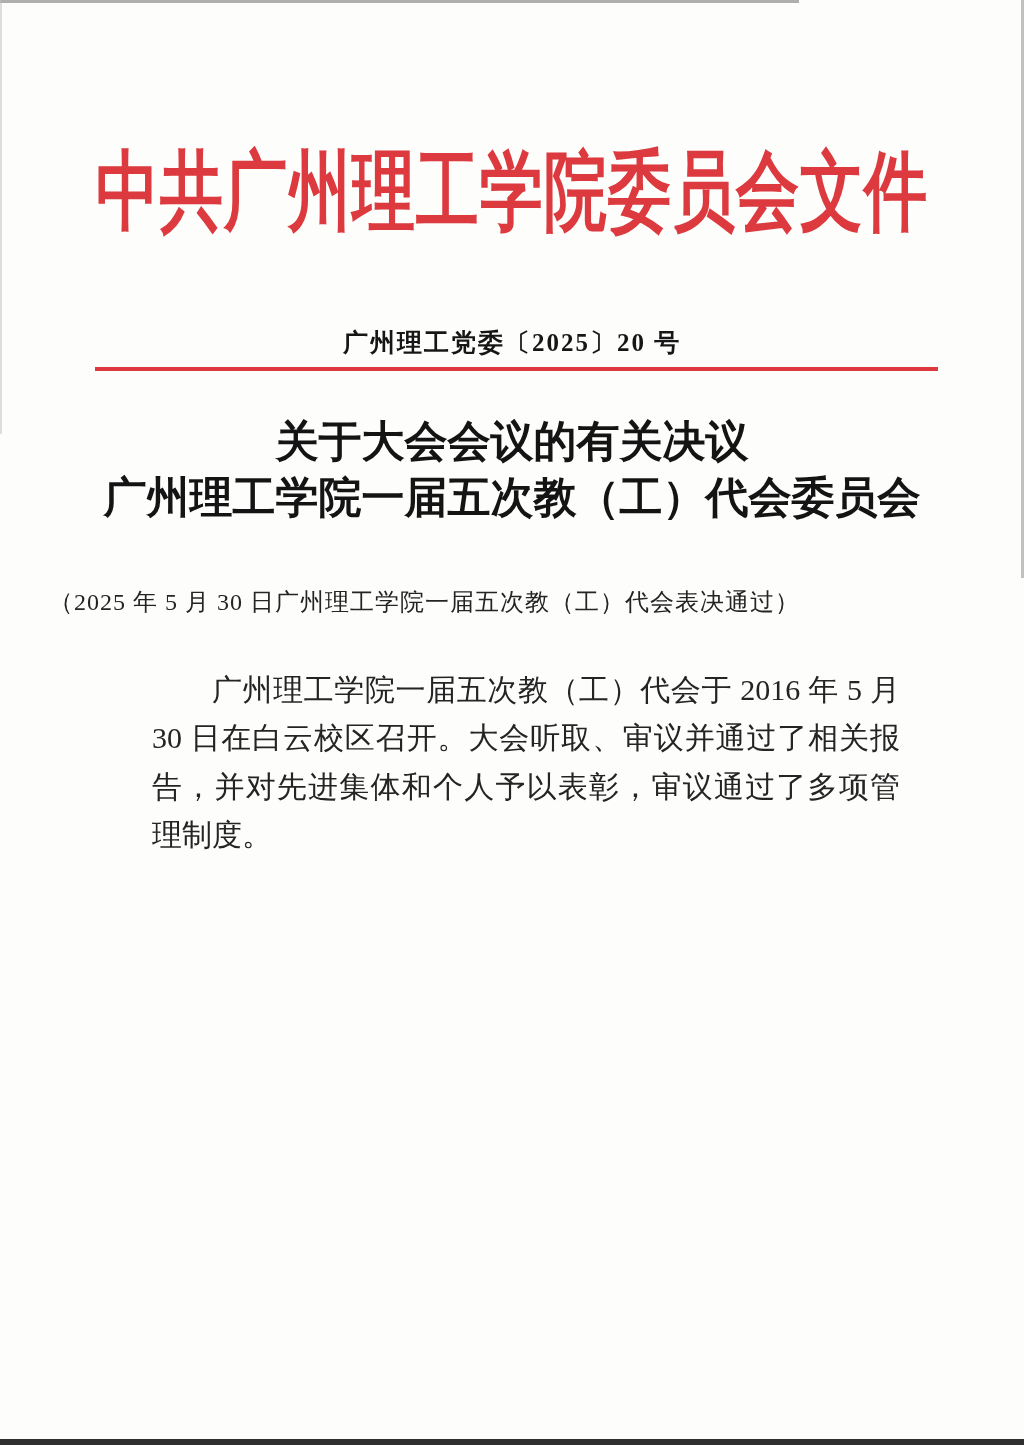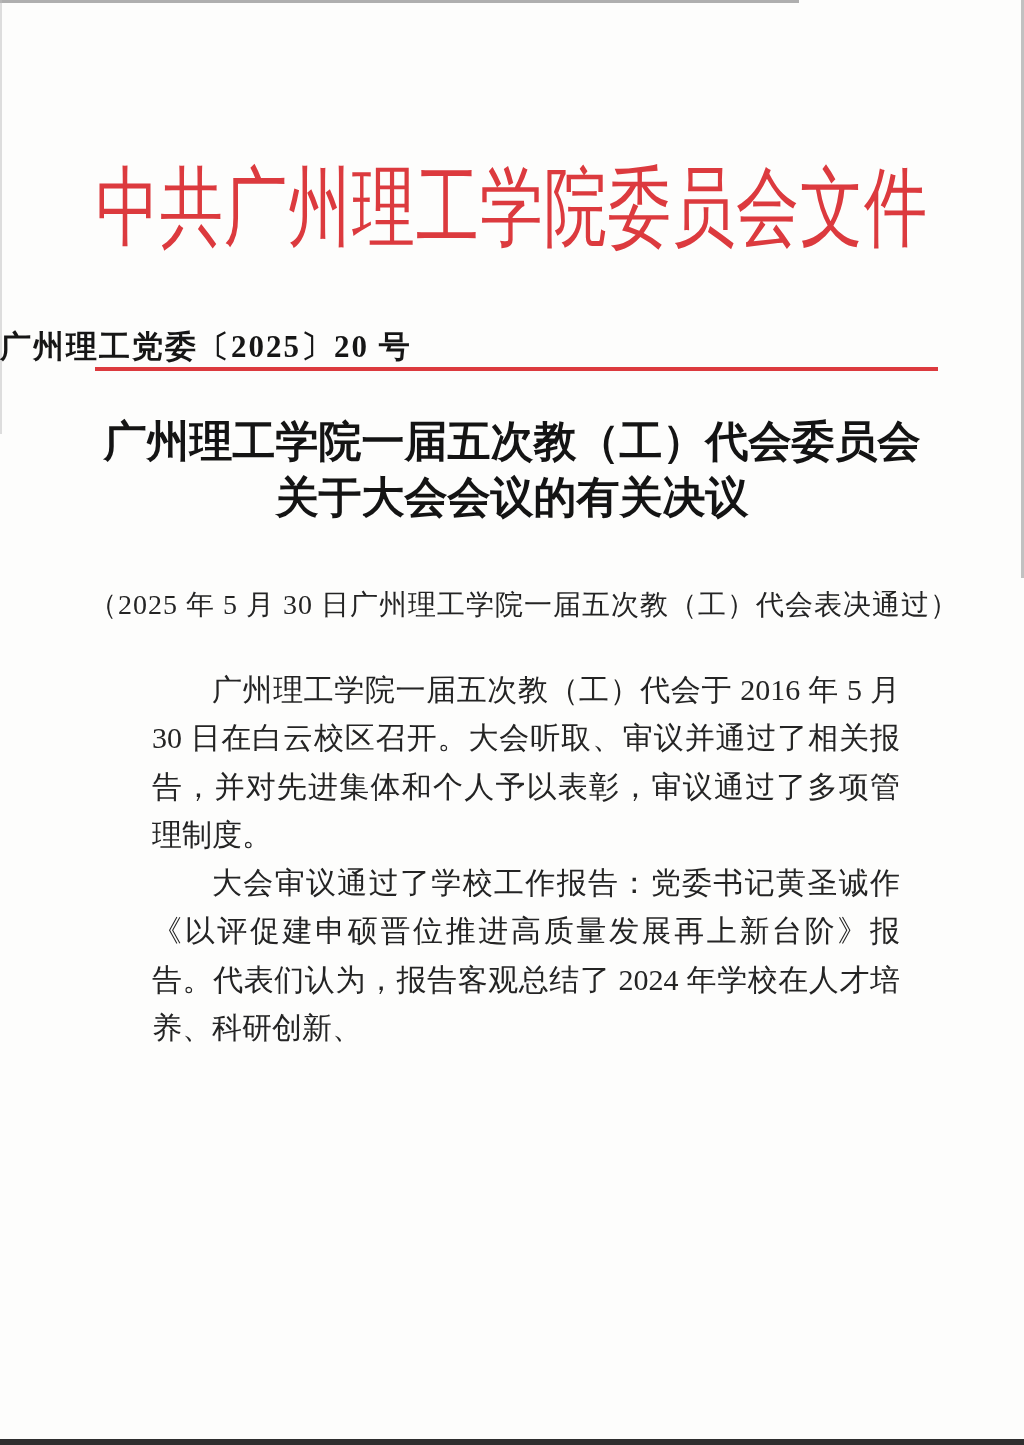--- a/index.html
+++ b/index.html
@@ -17,43 +17,44 @@
   }
 
   
   .edge-top    { position: absolute; top: 0; left: 0; width: 78%; height: 3px; background: #6f6f6f; opacity: .55; }
   .edge-bottom { position: absolute; bottom: 0; left: 0; width: 100%; height: 6px; background: #2f2f2f; }
   .edge-right  { position: absolute; top: 0; right: 0; width: 3px; height: 40%; background: #9a9a9a; opacity: .6; }
   .edge-left   { position: absolute; top: 0; left: 0; width: 2px; height: 30%; background: #bdbdbd; opacity: .5; }
 
   .header-title {
     position: absolute;
-    top: 148px;
+    top: 132px;
     left: 0;
     width: 100%;
     text-align: center;
     color: var(--red, #dc3a3e);
-    font-weight: normal;
+    font-weight: bold;
     font-size: 63px;
     letter-spacing: 1px;
     line-height: 120px;
     white-space: nowrap;
   }
   .header-title .stretch {
     display: inline-block;
     transform: scaleY(1.38);
     transform-origin: center center;
   }
 
   .doc-number {
     position: absolute;
     top: 326px;
     left: 0;
     width: 100%;
-    font-size: 31px;
+    text-align: center;
+    font-size: 25px;
     font-weight: bold;
     letter-spacing: 2px;
     color: #161616;
   }
 
   .red-line {
     position: absolute;
     top: 367px;
     left: 95px;
     width: 843px;
@@ -69,24 +70,23 @@
     text-align: center;
     font-size: 43px;
     font-weight: bold;
     line-height: 56px;
     color: #141414;
   }
 
   .subtitle {
     position: absolute;
     top: 586px;
-    left: 72px;
+    left: 49px;
     width: 904px;
-    text-align: center;
-    font-size: 28px;
+    font-size: 24px;
     letter-spacing: 1px;
     color: #242424;
   }
 
   .body-text {
     position: absolute;
     top: 666px;
     left: 152px;
     width: 748px;
     font-size: 30px;
@@ -111,24 +111,23 @@
 
   <div class="header-title">
     <span class="stretch">中共广州理工学院委员会文件</span>
   </div>
 
   <div class="doc-number">广州理工党委〔2025〕20 号</div>
 
   <div class="red-line"></div>
 
   <div class="main-title">
+    <div>关于大会会议的有关决议</div>
     <div>广州理工学院一届五次教（工）代会委员会</div>
-    <div>关于大会会议的有关决议</div>
   </div>
 
   <div class="subtitle">（2025 年 5 月 30 日广州理工学院一届五次教（工）代会表决通过）</div>
 
   <div class="body-text">
     <p>广州理工学院一届五次教（工）代会于 2016 年 5 月 30 日在白云校区召开。大会听取、审议并通过了相关报告，并对先进集体和个人予以表彰，审议通过了多项管理制度。</p>
-    <p>大会审议通过了学校工作报告：党委书记黄圣诚作《以评促建申硕晋位推进高质量发展再上新台阶》报告。代表们认为，报告客观总结了 2024 年学校在人才培养、科研创新、</p>
   </div>
 
 </div>
 
 </body></html>

